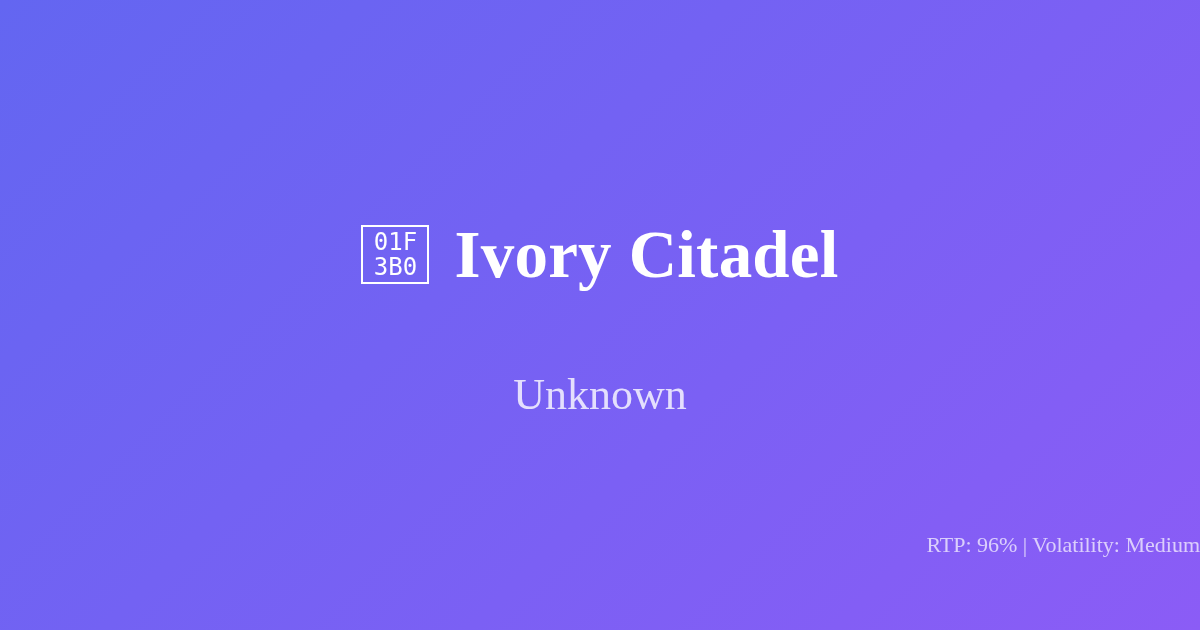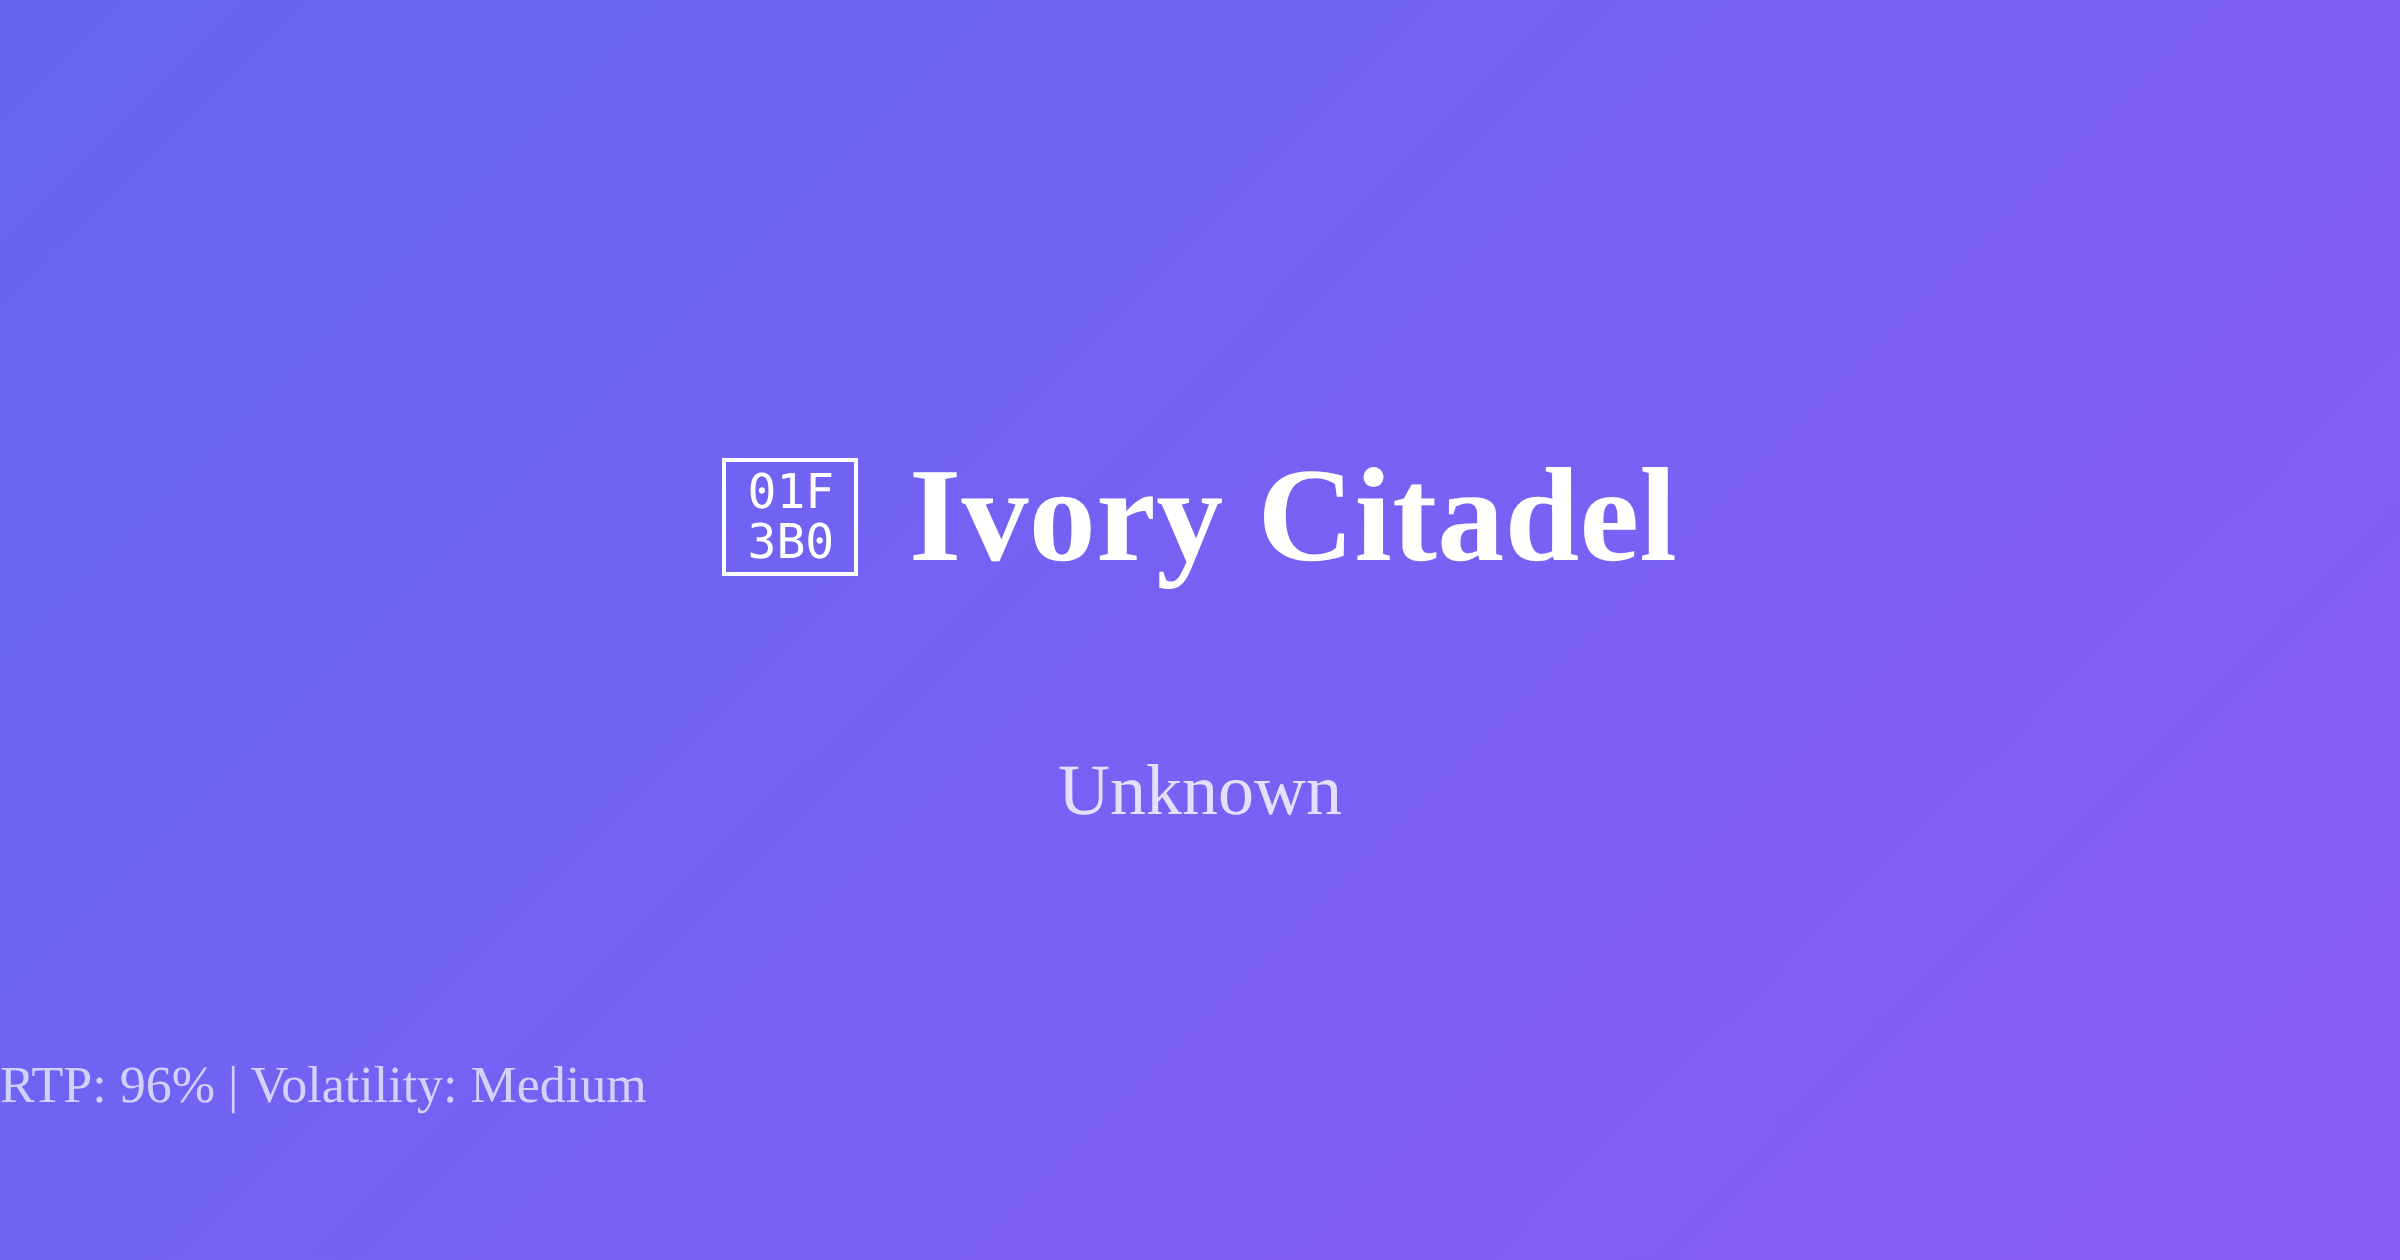--- a/index.html
+++ b/index.html
@@ -75,36 +75,36 @@
     font-size: 67px;
     font-weight: 700;
     line-height: 1.06;
     color: #ffffff;
     letter-spacing: 0.2px;
   }
 
   .subtitle {
     margin-top: 35px;
     font-family: "Liberation Serif", "DejaVu Serif", serif;
-    font-size: 36px;
+    font-size: 44px;
     font-weight: 400;
     line-height: 1.2;
     color: rgba(255, 255, 255, 0.80);
     text-align: right;
   }
 
   
   .meta {
     position: absolute;
     left: 0;
     right: 0;
     bottom: 72px;
-    text-align: left;
+    text-align: right;
     font-family: "Liberation Serif", "DejaVu Serif", serif;
-    font-size: 26px;
+    font-size: 22px;
     font-weight: 400;
     line-height: 1.2;
     color: rgba(255, 255, 255, 0.70);
   }
 </style>
 </head>
 <body>
 
 <div class="og-card">
 

